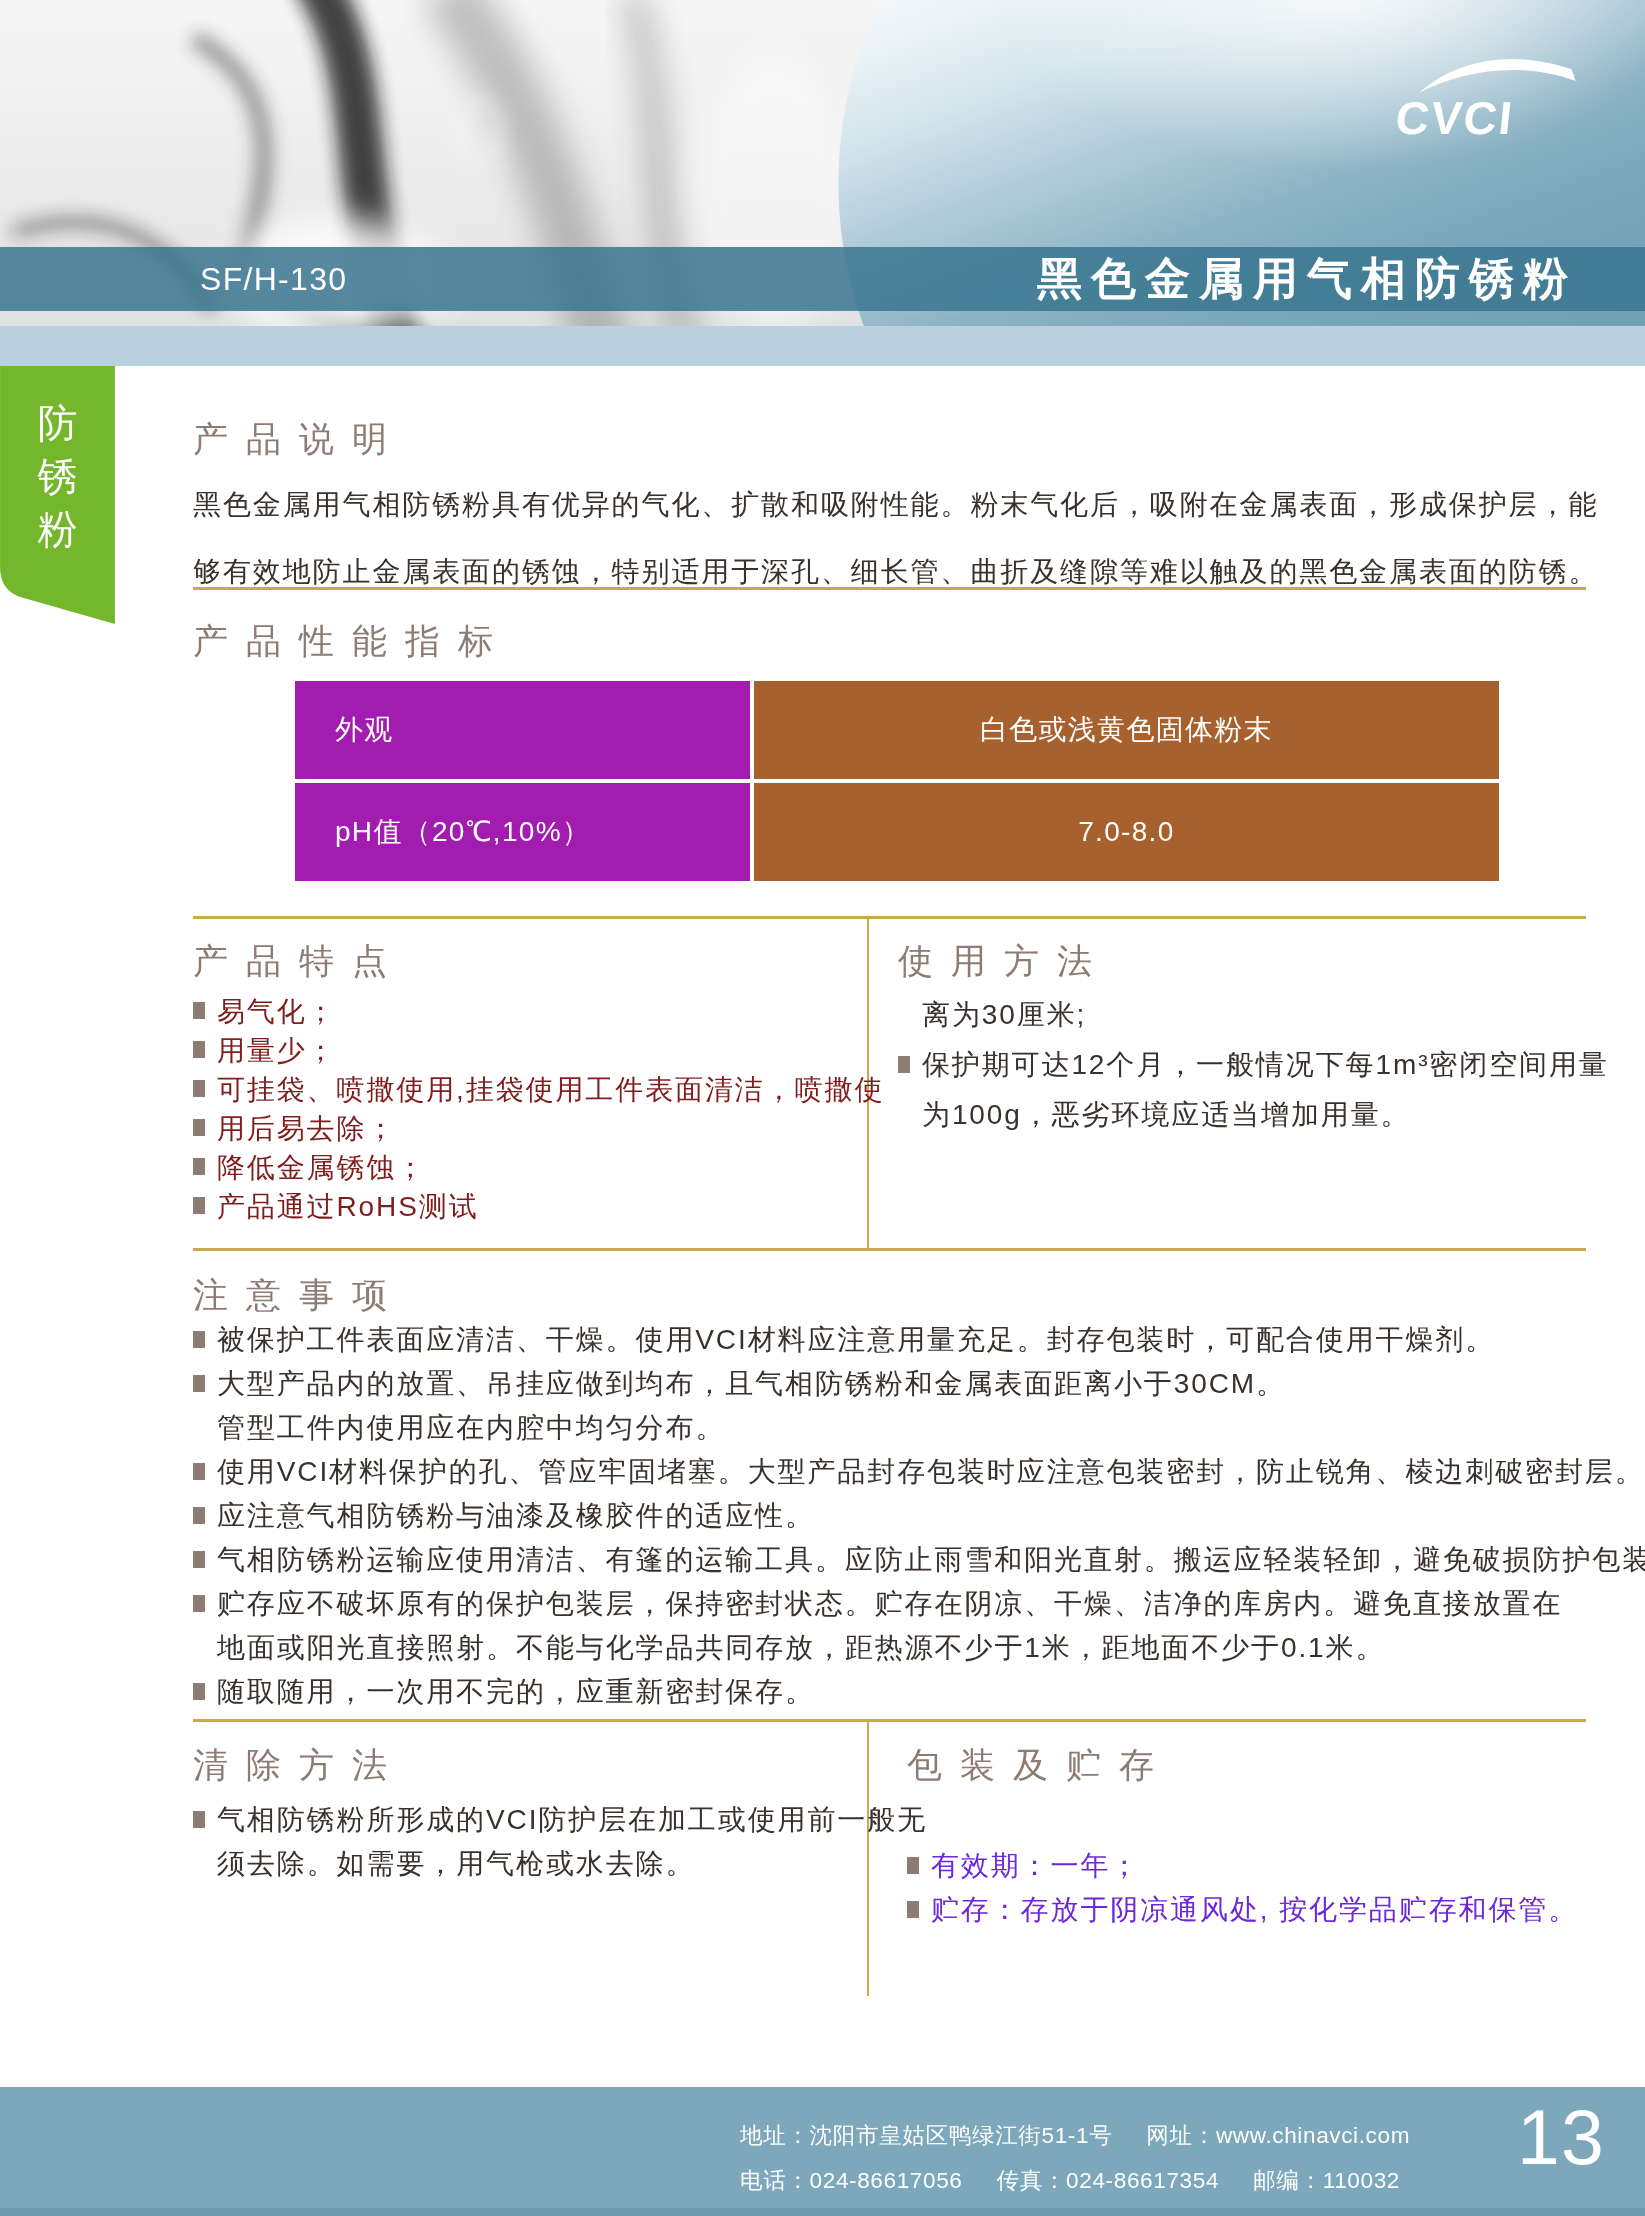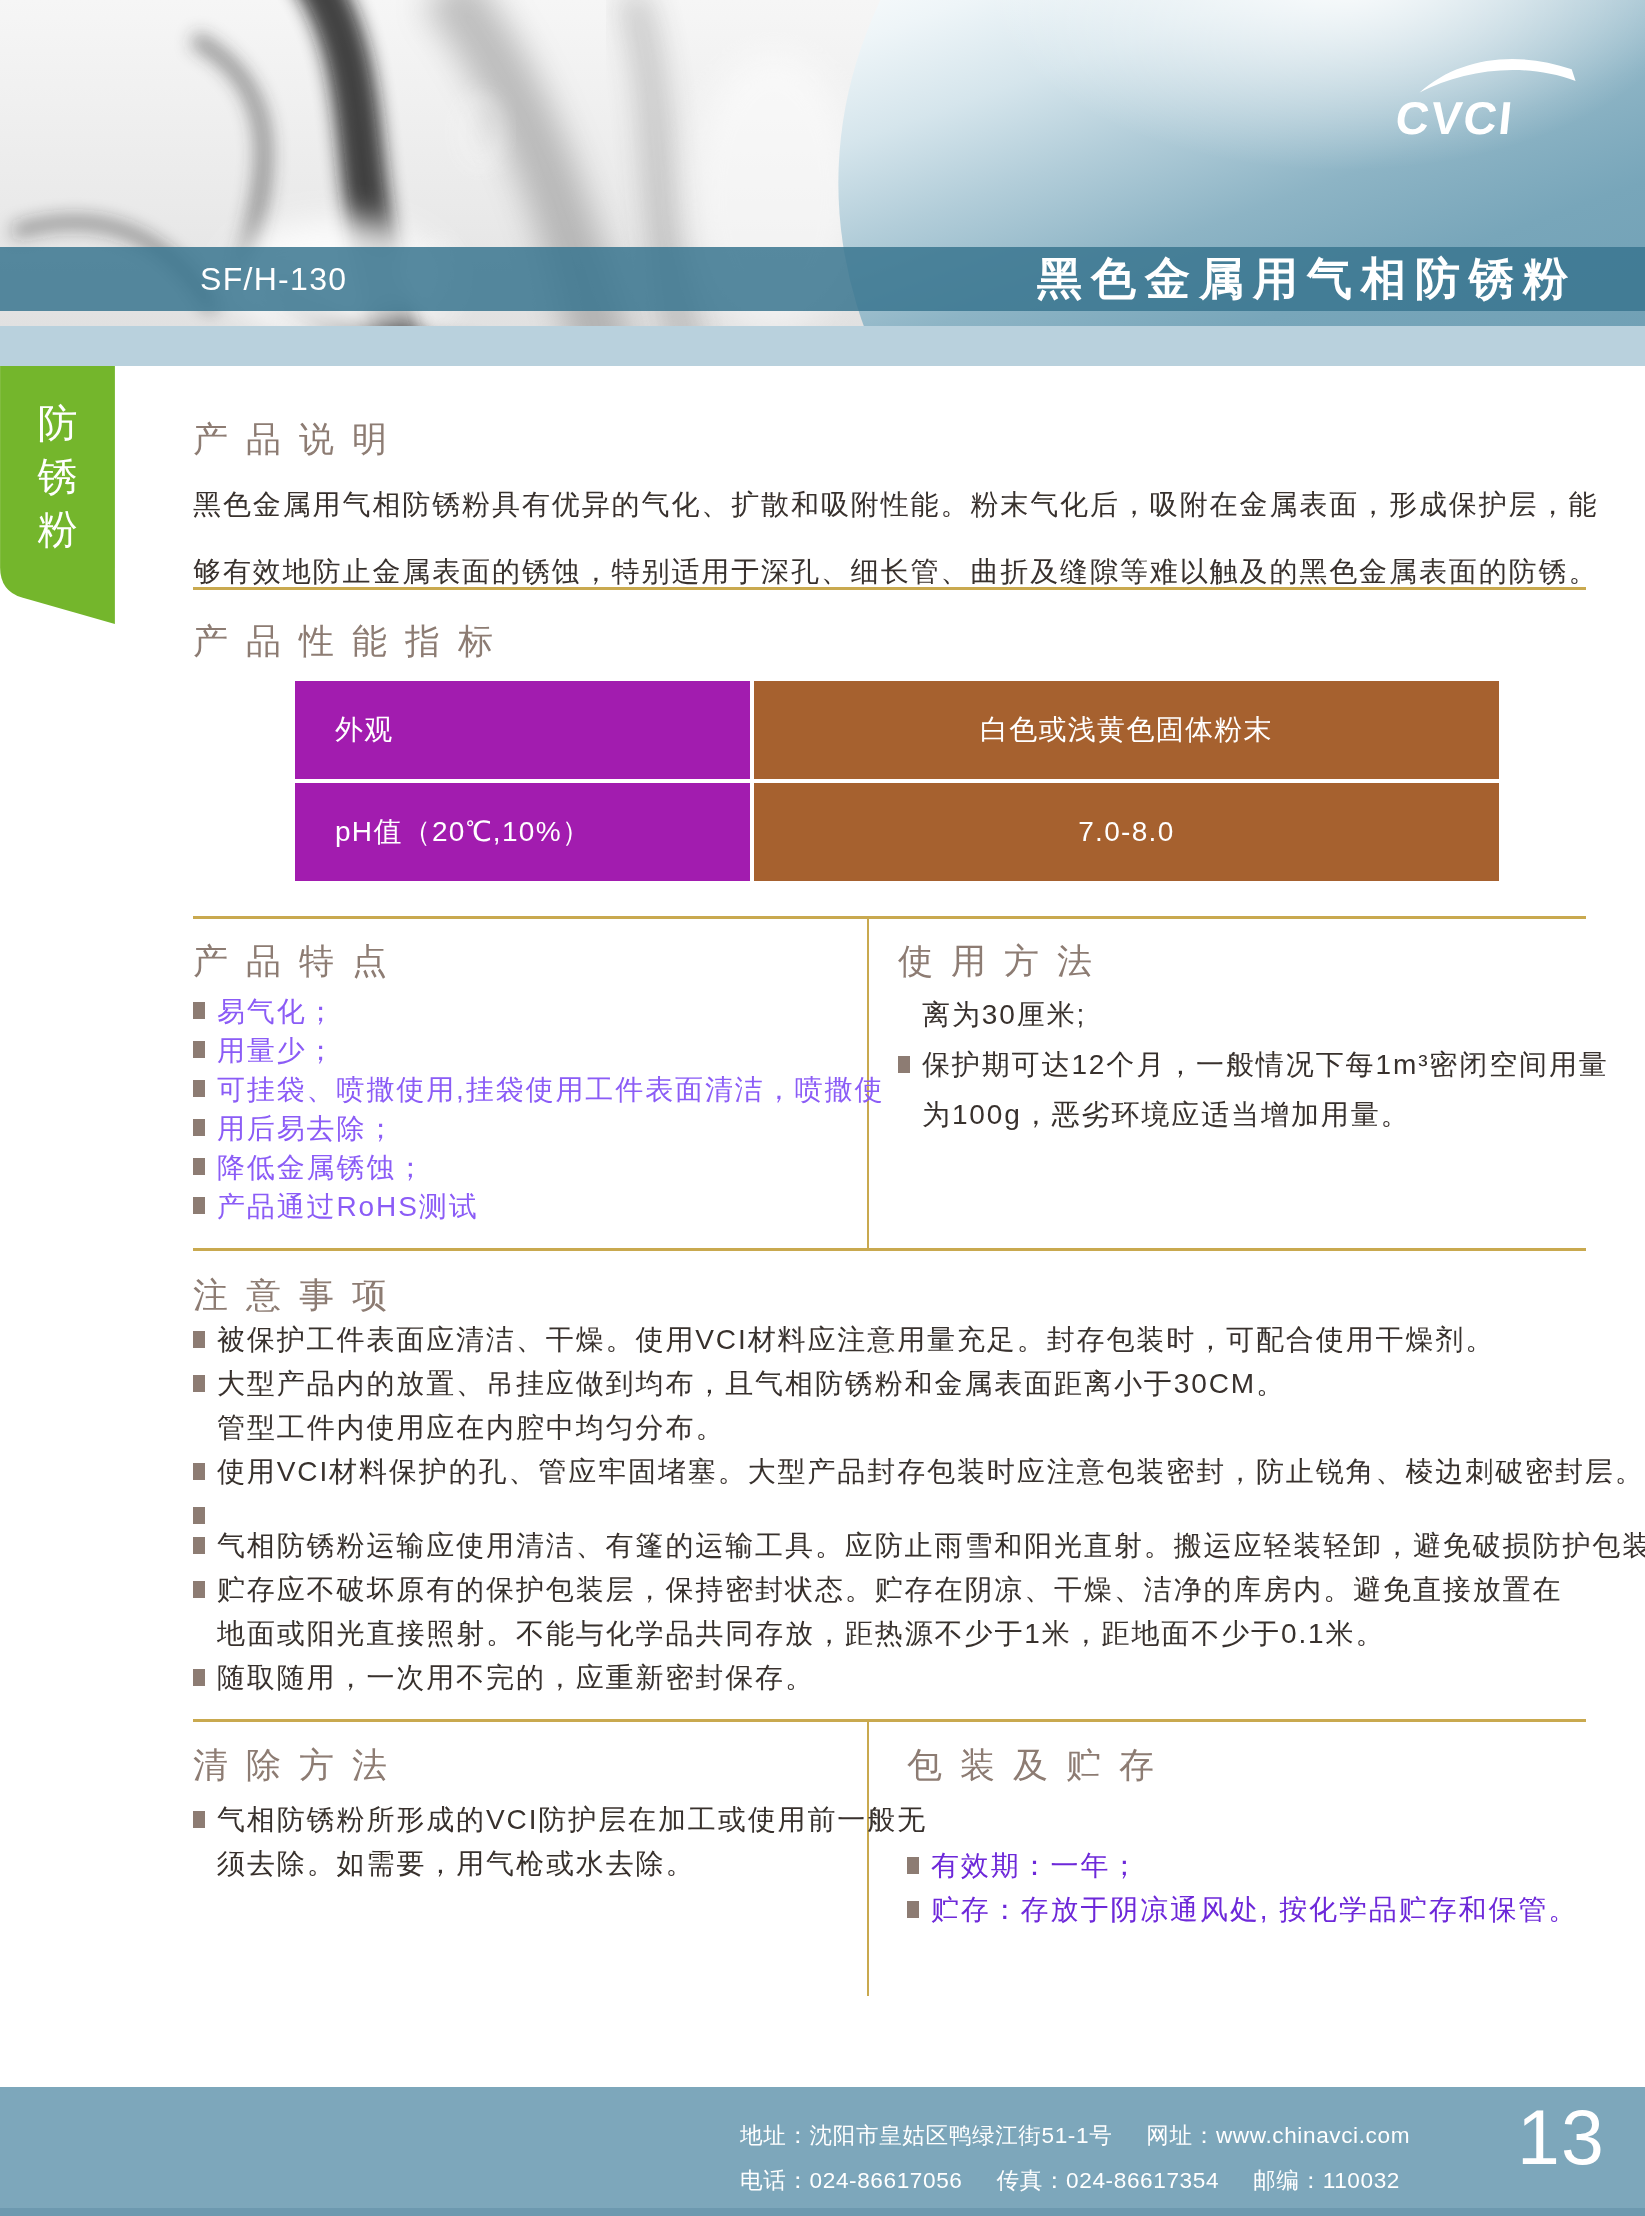--- a/index.html
+++ b/index.html
@@ -46,21 +46,21 @@
   .desc-lines{position:absolute;left:193px;top:471px;line-height:67px;white-space:nowrap;}
   
   .spec-table{position:absolute;left:295px;top:681px;display:grid;
         grid-template-columns:455px 745px;grid-auto-rows:98px;gap:3.9px;background:#ffffff;}
   .spec-table .cell{display:flex;align-items:center;color:#ffffff;font-size:28px;letter-spacing:1.3px;}
   .spec-table .th{background:#a21caf;padding-left:40px;}
   .spec-table .td{background:#a6612f;justify-content:center;}
 
   
   .features-list{position:absolute;left:193px;top:992px;font-size:28px;line-height:39px;
-        letter-spacing:1.9px;color:#8b5cf6;}
+        letter-spacing:1.9px;color:#7f1d1d;}
   .features-list .bullet{margin-top:10.3px;}
   .usage-list{position:absolute;left:898px;top:990px;font-size:28px;line-height:50px;
         letter-spacing:1.9px;color:#38312d;}
   .usage-list .bullet{margin-top:16px;}
 
   
   .notes-list{position:absolute;left:193px;top:1318px;font-size:28px;line-height:44px;
         letter-spacing:1.9px;color:#38312d;}
   .notes-list .bullet{margin-top:13px;}
 
@@ -205,20 +205,21 @@
       </div>
     <div class="li cont">
         <span>管型工件内使用应在内腔中均匀分布。</span>
       </div>
     <div class="li">
         <span class="bullet"></span>
         <span>使用VCI材料保护的孔、管应牢固堵塞。大型产品封存包装时应注意包装密封，防止锐角、棱边刺破密封层。</span>
       </div>
     <div class="li">
         <span class="bullet"></span>
+        <span>应注意气相防锈粉与油漆及橡胶件的适应性。</span>
       </div>
     <div class="li">
         <span class="bullet"></span>
         <span>气相防锈粉运输应使用清洁、有篷的运输工具。应防止雨雪和阳光直射。搬运应轻装轻卸，避免破损防护包装层。</span>
       </div>
     <div class="li">
         <span class="bullet"></span>
         <span>贮存应不破坏原有的保护包装层，保持密封状态。贮存在阴凉、干燥、洁净的库房内。避免直接放置在</span>
       </div>
     <div class="li cont">

